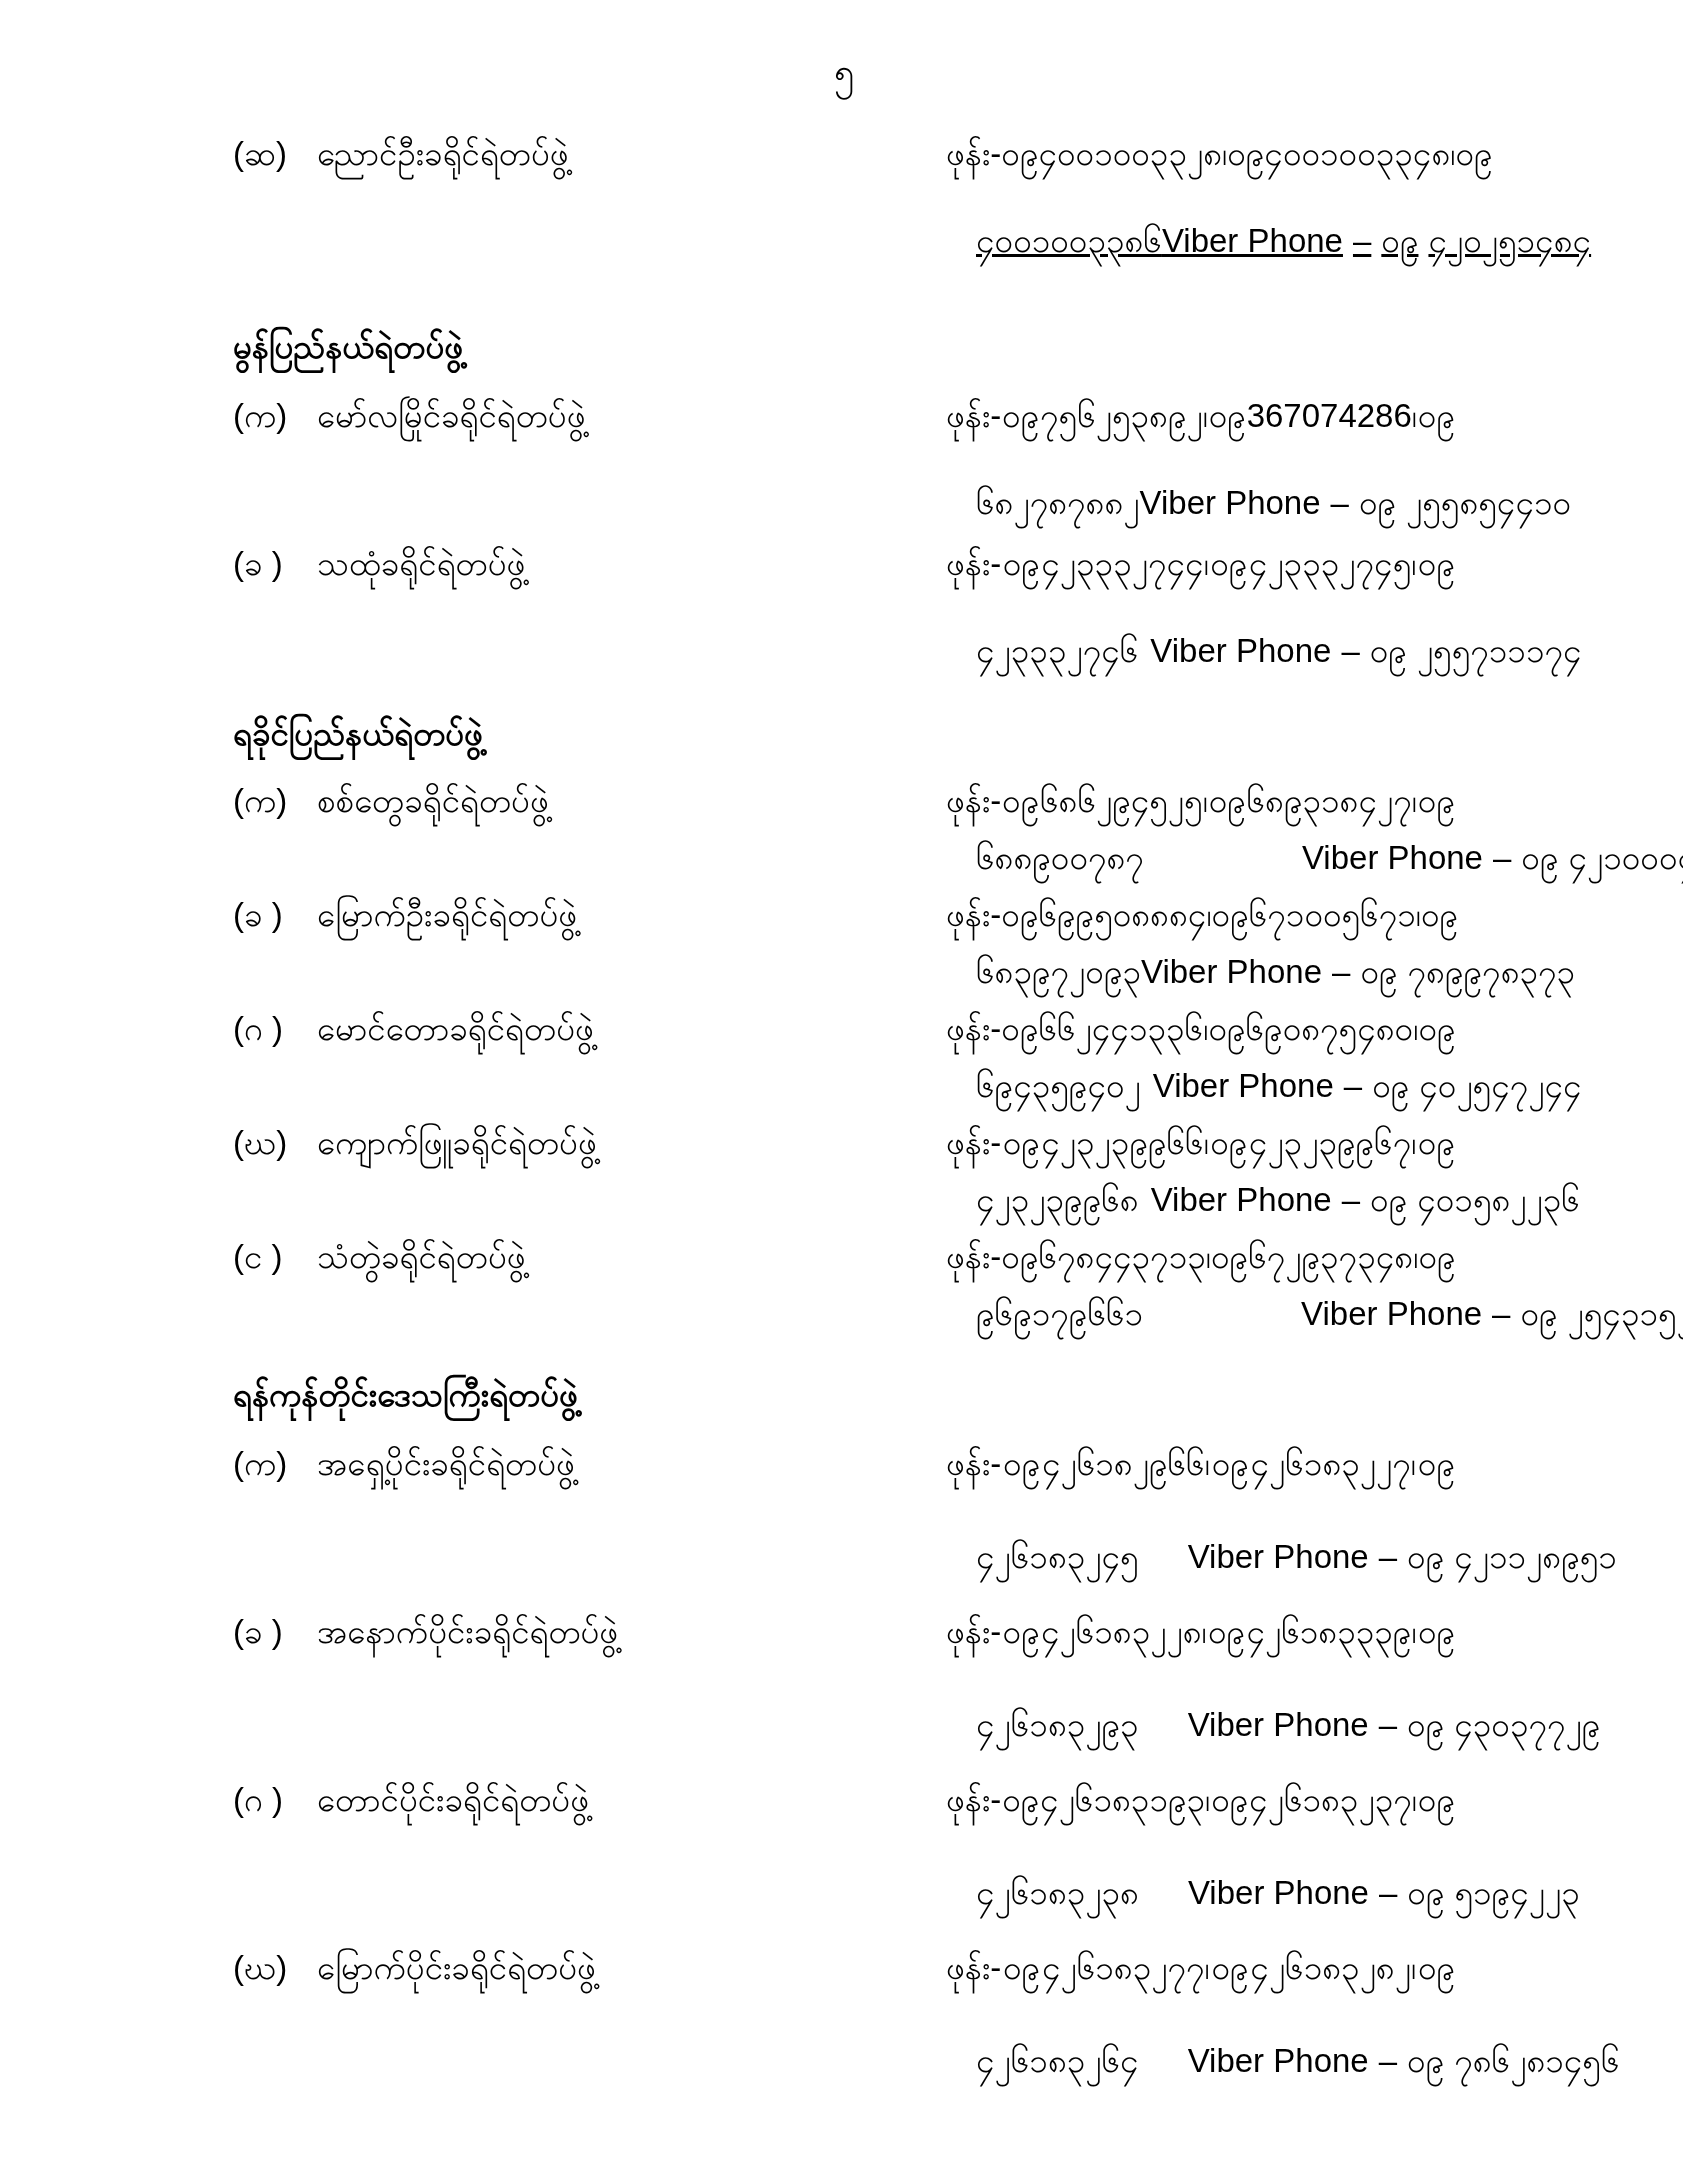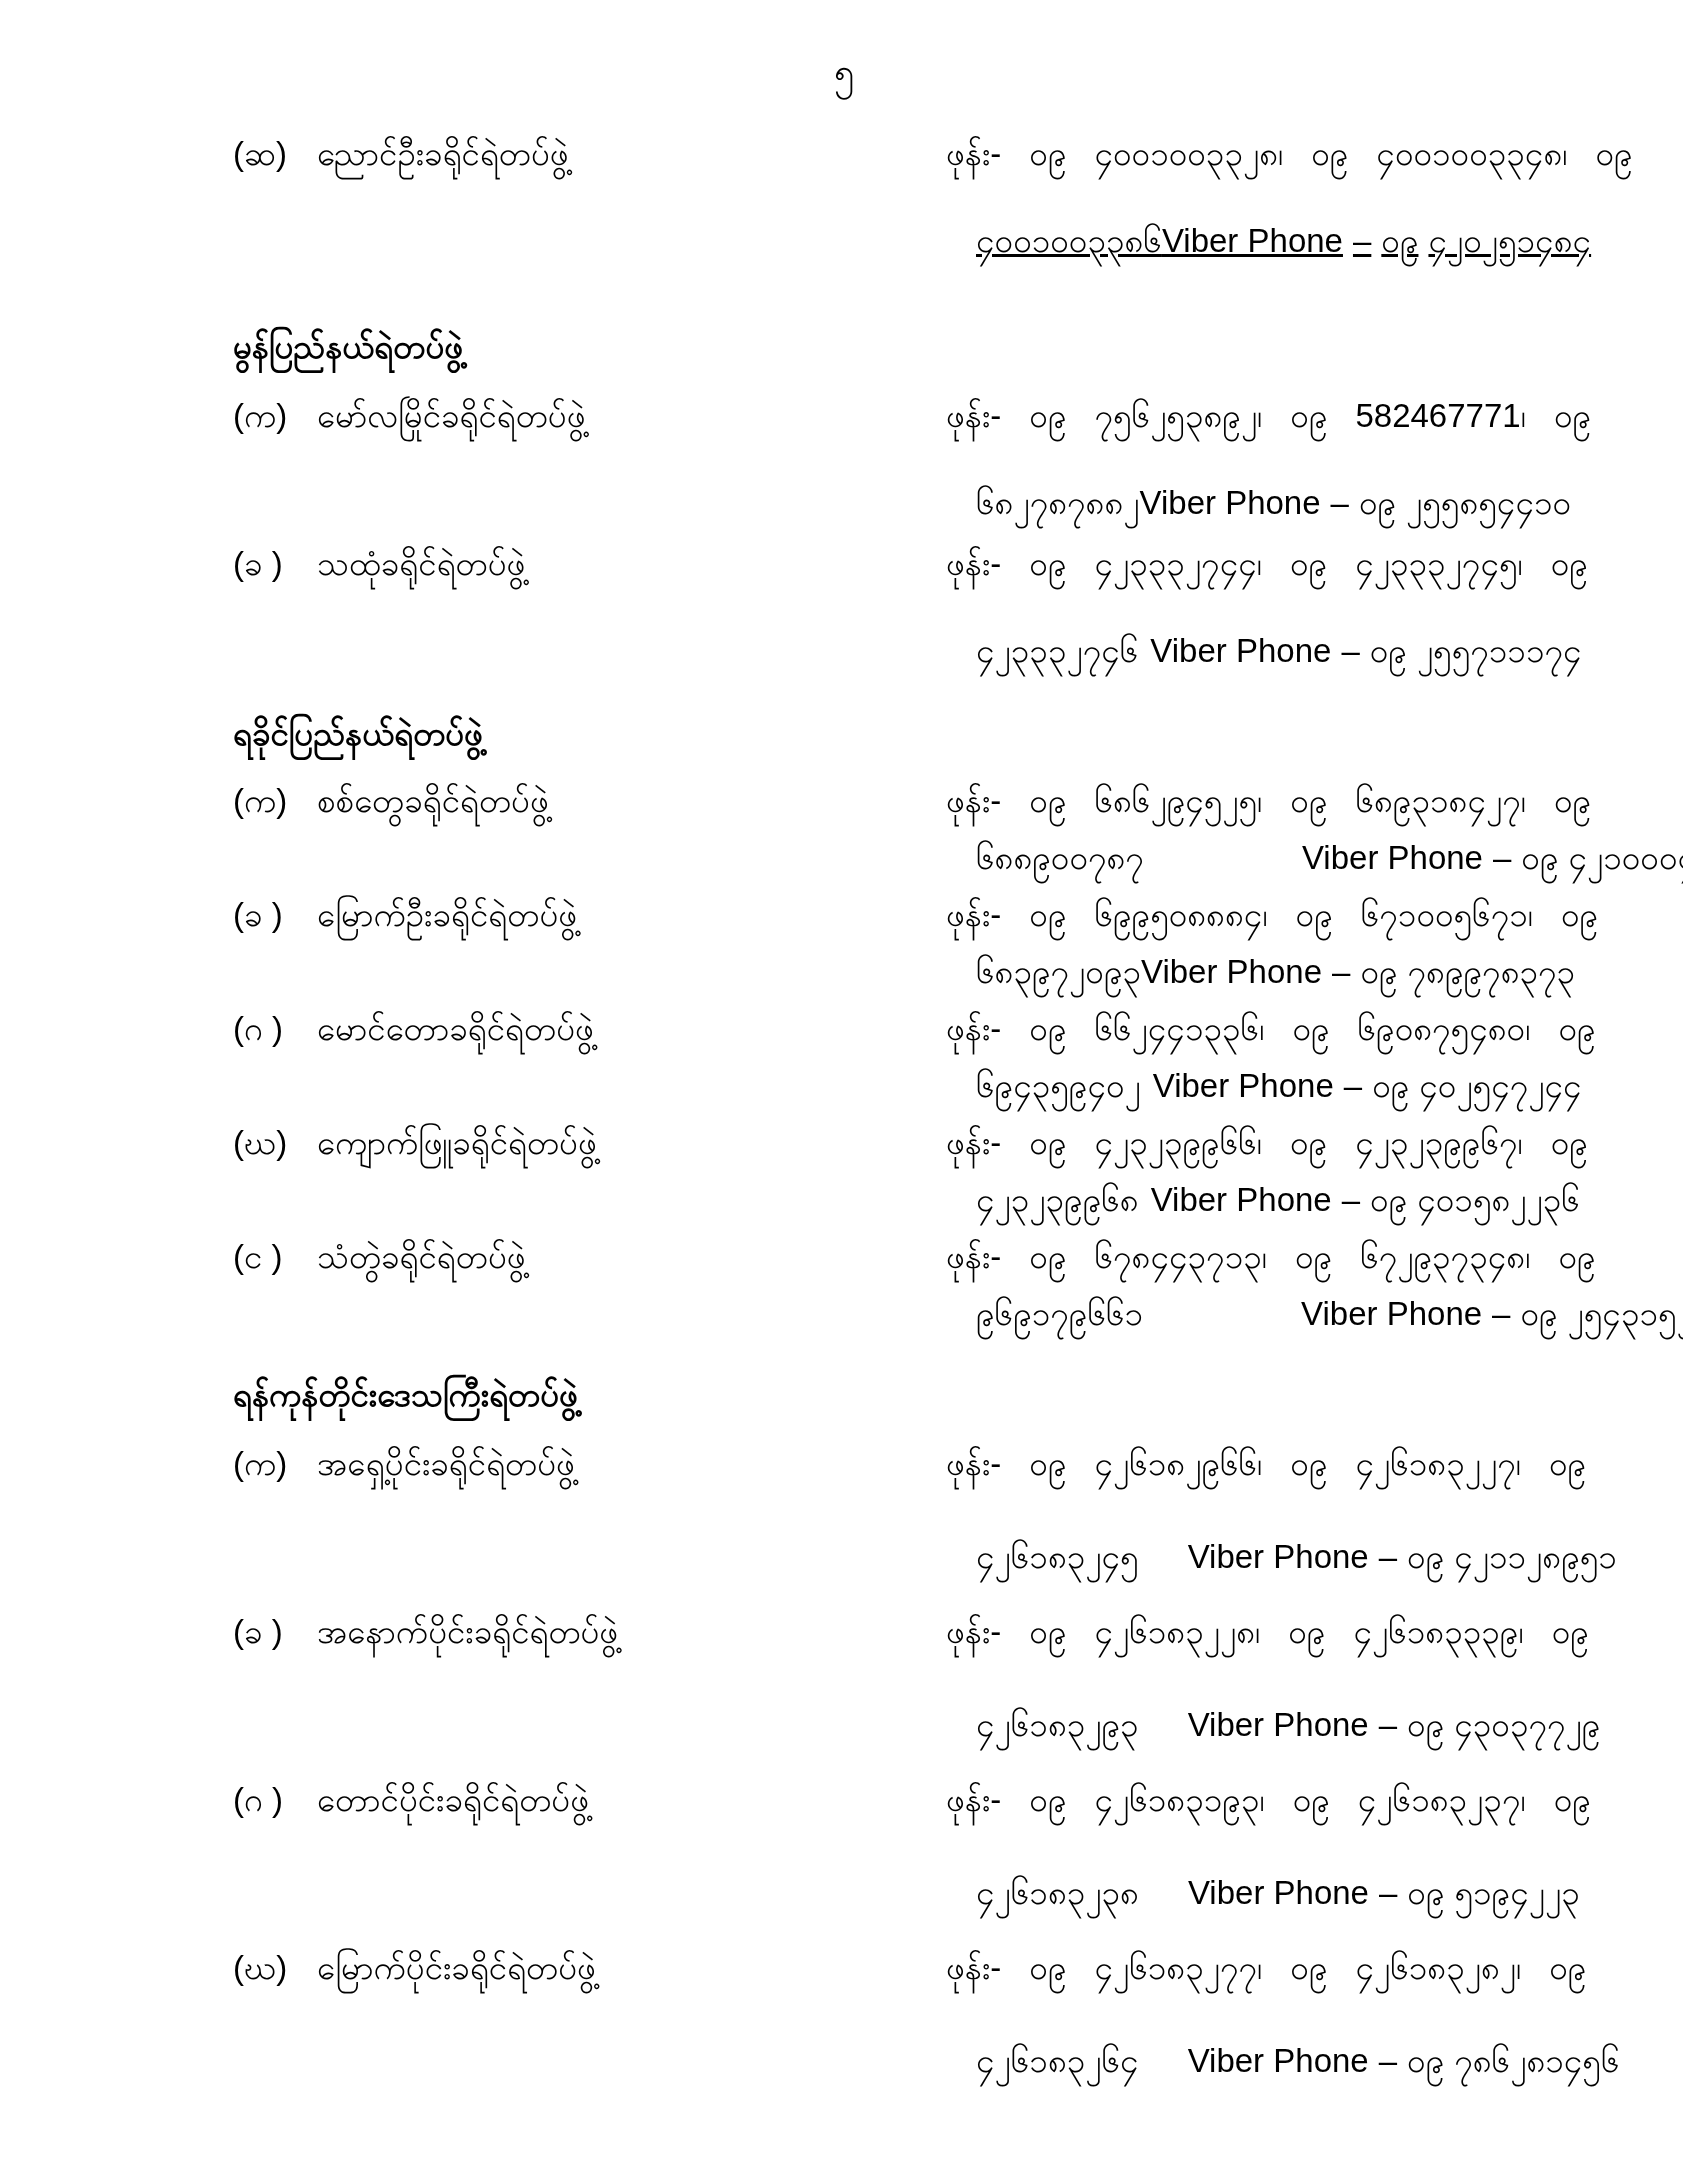--- a/index.html
+++ b/index.html
@@ -14,21 +14,21 @@
   .page-number{
     text-align:center;height:63px;line-height:63px;font-size:36px;margin-bottom:20px;
   }
   .section-header{
     font-weight:700;line-height:61px;margin-top:22px;margin-bottom:8px;white-space:nowrap;
   }
   .entry{display:flex;align-items:flex-start;}
   .entry-label{flex:0 0 84px;width:84px;white-space:nowrap;}
   .entry-name{flex:0 0 629px;width:629px;white-space:nowrap;overflow:visible;}
   .phone-block{flex:1 1 auto;min-width:0;}
-  .phone-line-1{display:flex;justify-content:space-between;align-items:center;white-space:nowrap;gap:28px;}
+  .phone-line-1{display:flex;justify-content:space-between;align-items:center;white-space:nowrap;}
   .phone-token{white-space:nowrap;}
   .phone-line-2{display:flex;align-items:baseline;white-space:nowrap;padding-left:30px;}
   .viber-group{display:inline-flex;gap:10px;align-items:flex-end;white-space:nowrap;}
   .gap-none{margin-right:0;}
   .gap-small{margin-right:12px;}
   .gap-wide{margin-right:158px;}
   
   .sec-0 .entry{margin-bottom:45px;}
   .sec-0 .phone-line-2{margin-top:26px;text-decoration:underline;}
   .sec-1 .entry{margin-bottom:0;}
@@ -74,21 +74,21 @@
         <div class="section-header">မွန်ပြည်နယ်ရဲတပ်ဖွဲ့</div>
         <div class="entry">
           <div class="entry-label">(က)</div>
           <div class="entry-name">မော်လမြိုင်ခရိုင်ရဲတပ်ဖွဲ့</div>
           <div class="phone-block">
             <div class="phone-line-1">
               <span class="phone-token">ဖုန်း-</span>
               <span class="phone-token">၀၉</span>
               <span class="phone-token"><span>၇၅၆၂၅၃၈၉၂</span><span>၊</span></span>
               <span class="phone-token">၀၉</span>
-              <span class="phone-token"><span>582467771</span><span>၊</span></span>
+              <span class="phone-token"><span>367074286</span><span>၊</span></span>
               <span class="phone-token">၀၉</span>
             </div>
             <div class="phone-line-2">
               <span class="gap-none">၆၈၂၇၈၇၈၈၂</span>
               <span class="viber-group">
                 <span>Viber Phone</span>
                 <span>–</span>
                 <span>၀၉</span>
                 <span>၂၅၅၈၅၄၄၁၀</span>
               </span>

